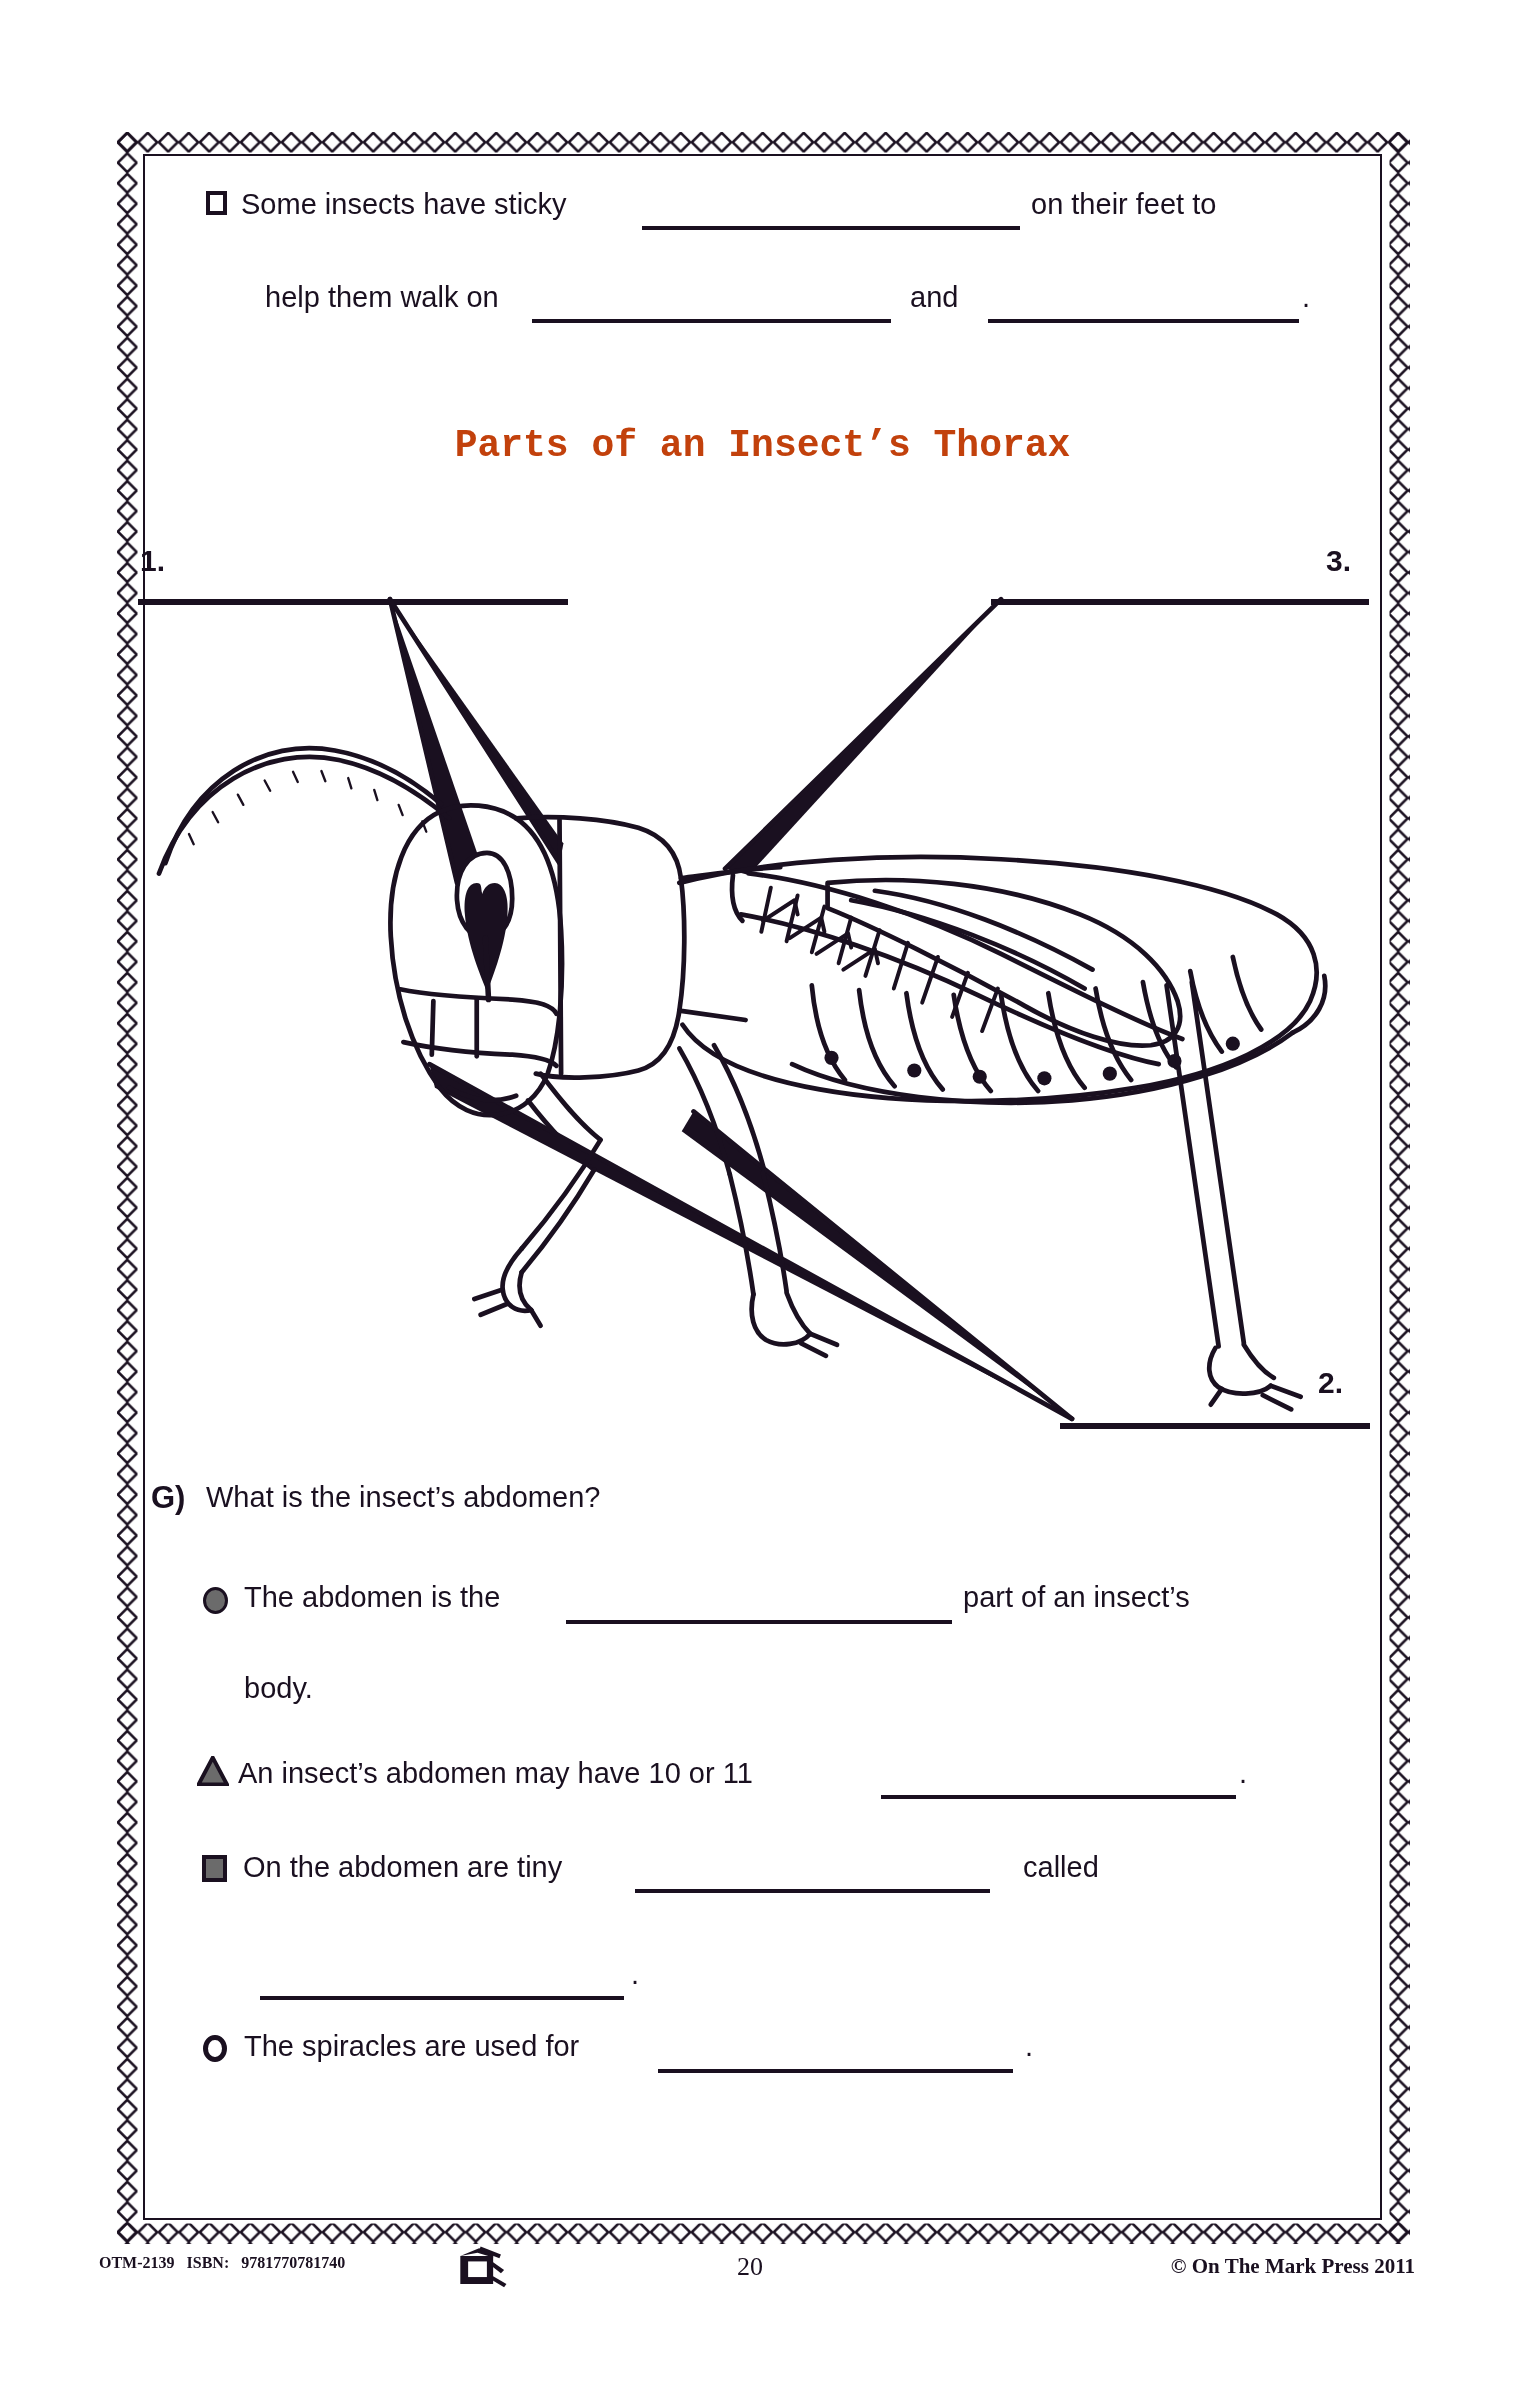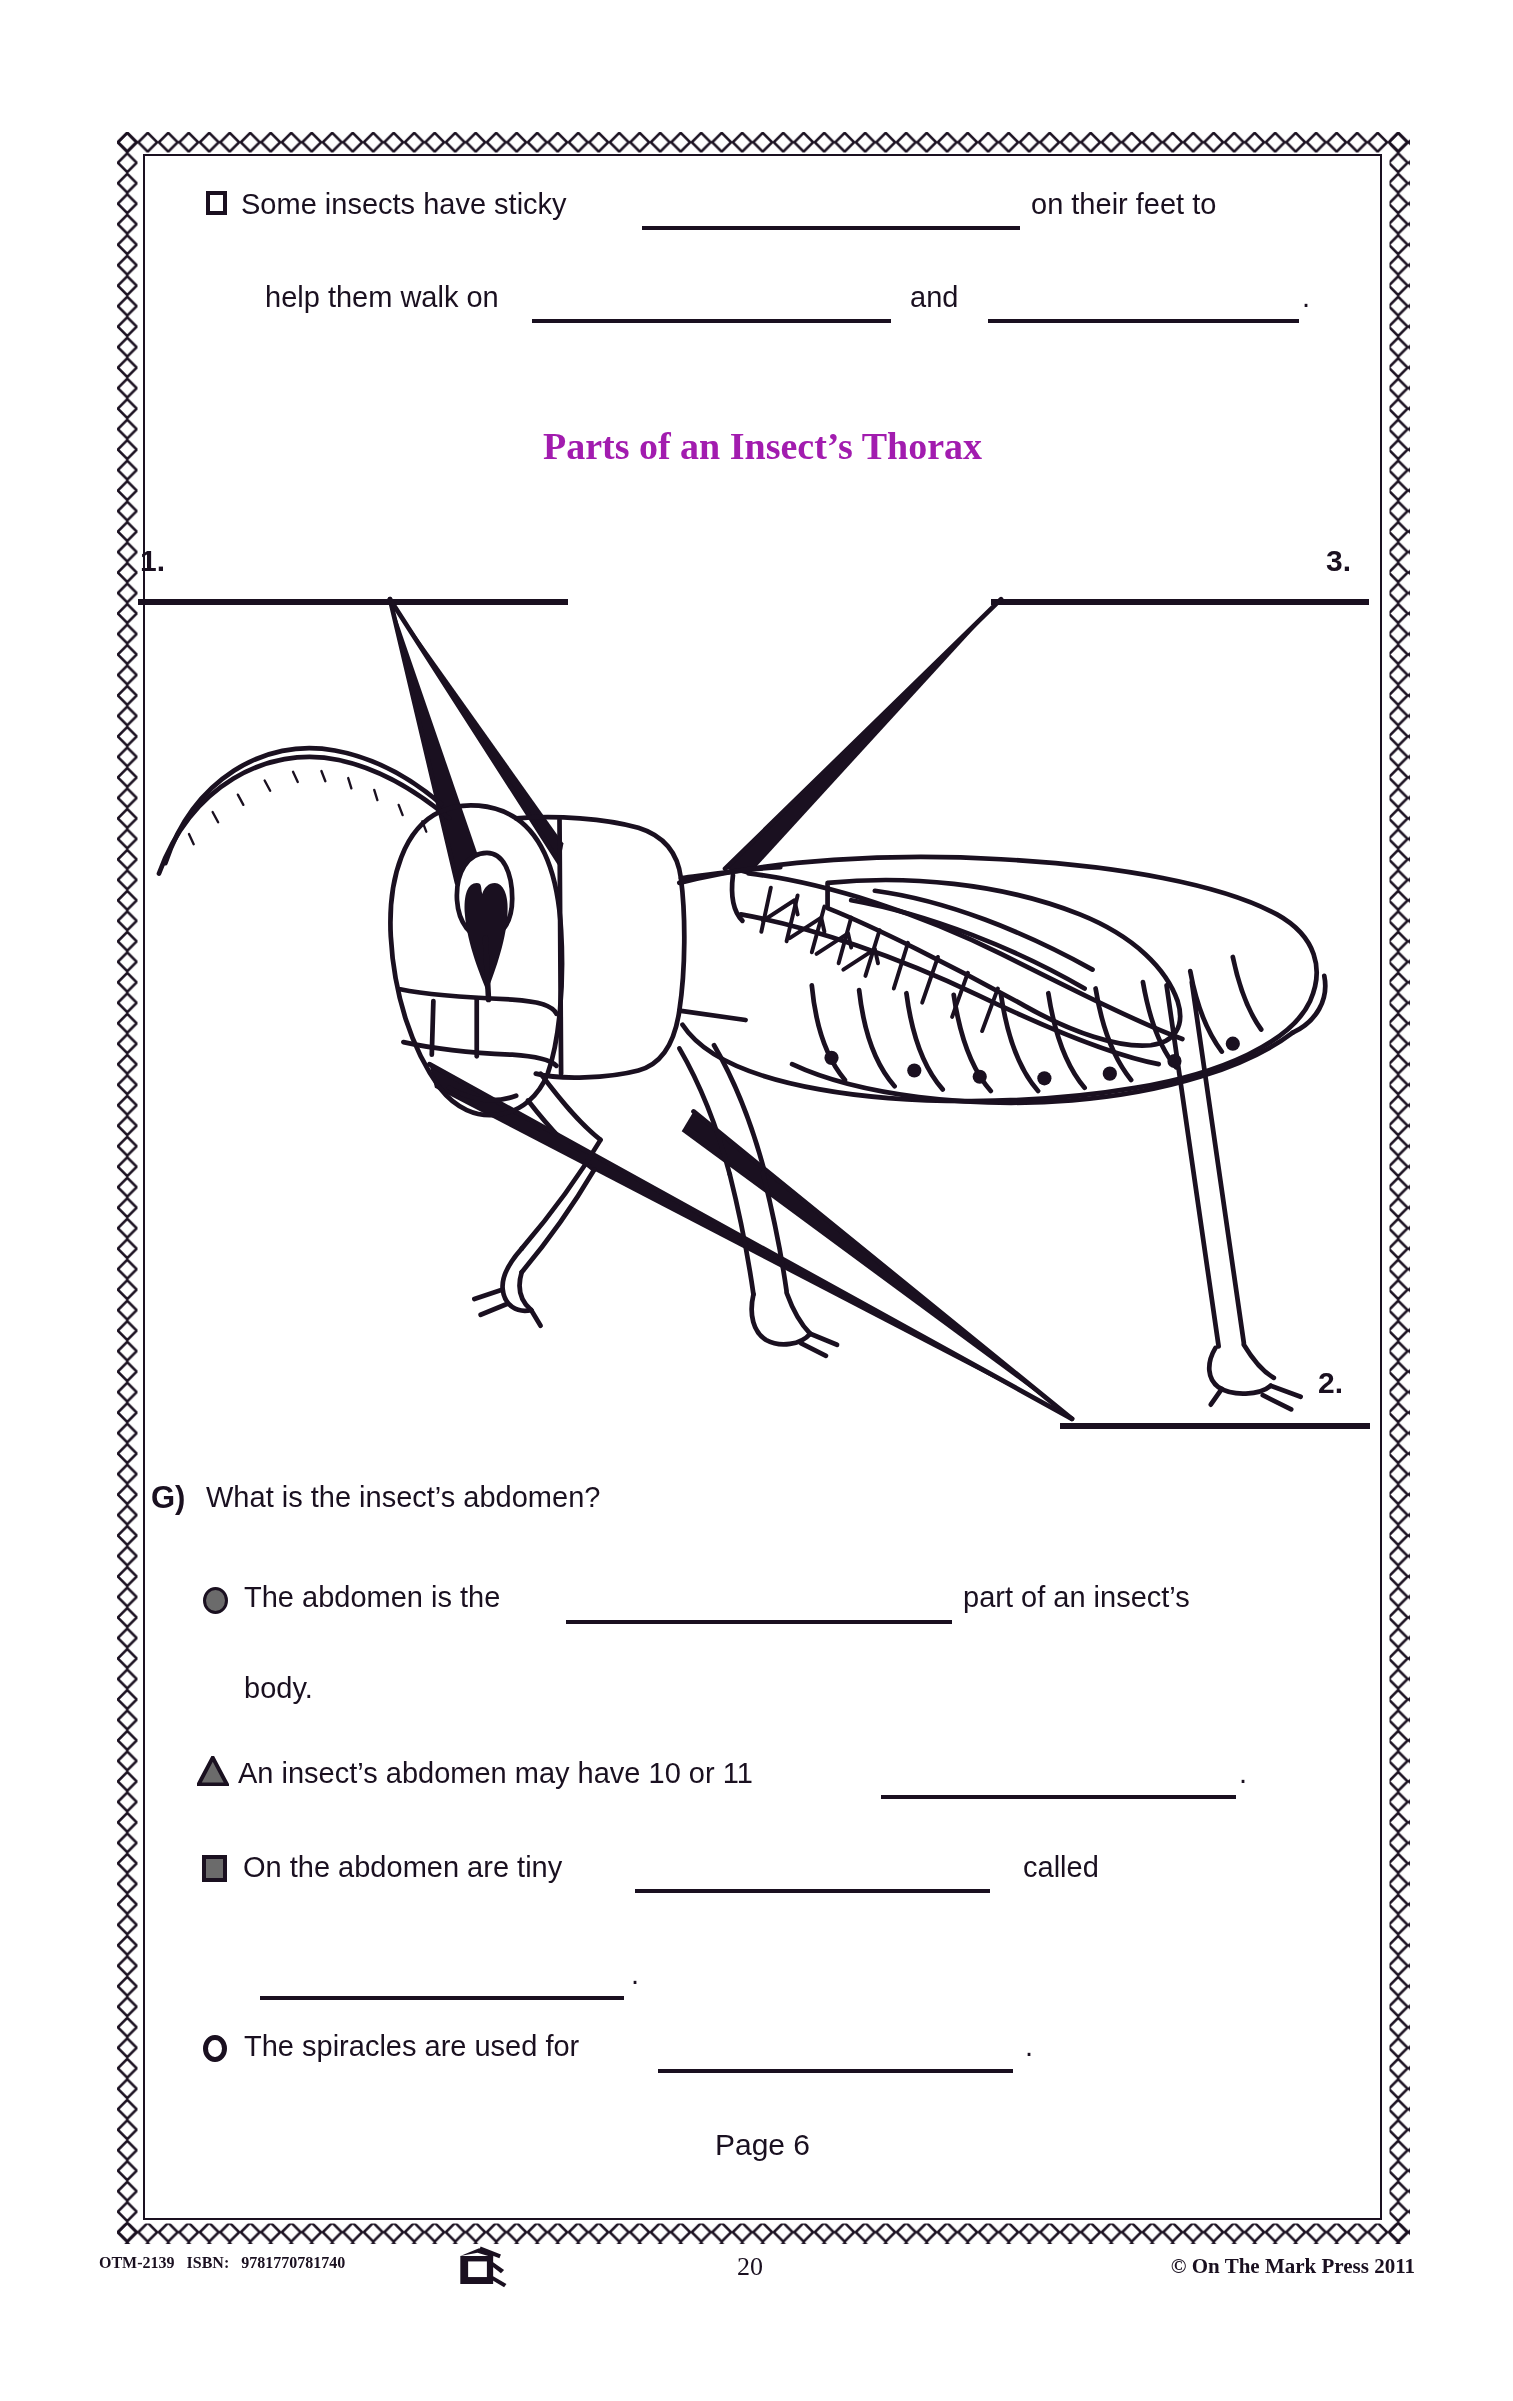--- a/index.html
+++ b/index.html
@@ -104,22 +104,22 @@
 
   
   .heading {
     position: absolute;
     width: 1239px;
     left: 143px;
     top: 424px;
     text-align: center;
     font-size: 38px;
     font-weight: bold;
-    color: #a21caf;
-    font-family: Liberation Serif, serif;
+    color: #c2410c;
+    font-family: Liberation Mono, monospace;
   }
 
   
   .callout-num {
     position: absolute;
     font-size: 30px;
     font-weight: bold;
     font-family: "Liberation Sans", sans-serif;
     color: #1a1020;
   }
@@ -387,21 +387,20 @@
   <div class="blank-line" style="left:635px; top:1889px; width:355px;"></div>
   <div class="txt" style="left:1023px; top:1850px;">called</div>
   <div class="blank-line" style="left:260px; top:1996px; width:364px;"></div>
   <div class="txt" style="left:631px; top:1957px;">.</div>
 
   <div class="bul-ring" style="left:203px; top:2035px;"></div>
   <div class="txt" style="left:244px; top:2029px;">The spiracles are used for</div>
   <div class="blank-line" style="left:658px; top:2069px; width:355px;"></div>
   <div class="txt" style="left:1025px; top:2029px;">.</div>
 
-  <div class="pagelabel">Page 6</div>
 
   <div class="footer-left">
     <span>OTM-2139</span>
     <span>&nbsp;</span>
     <span>ISBN:</span>
     <span>&nbsp;</span>
     <span>9781770781740</span>
   </div>
 
   <svg class="footer-logo" viewBox="0 0 75 55">

